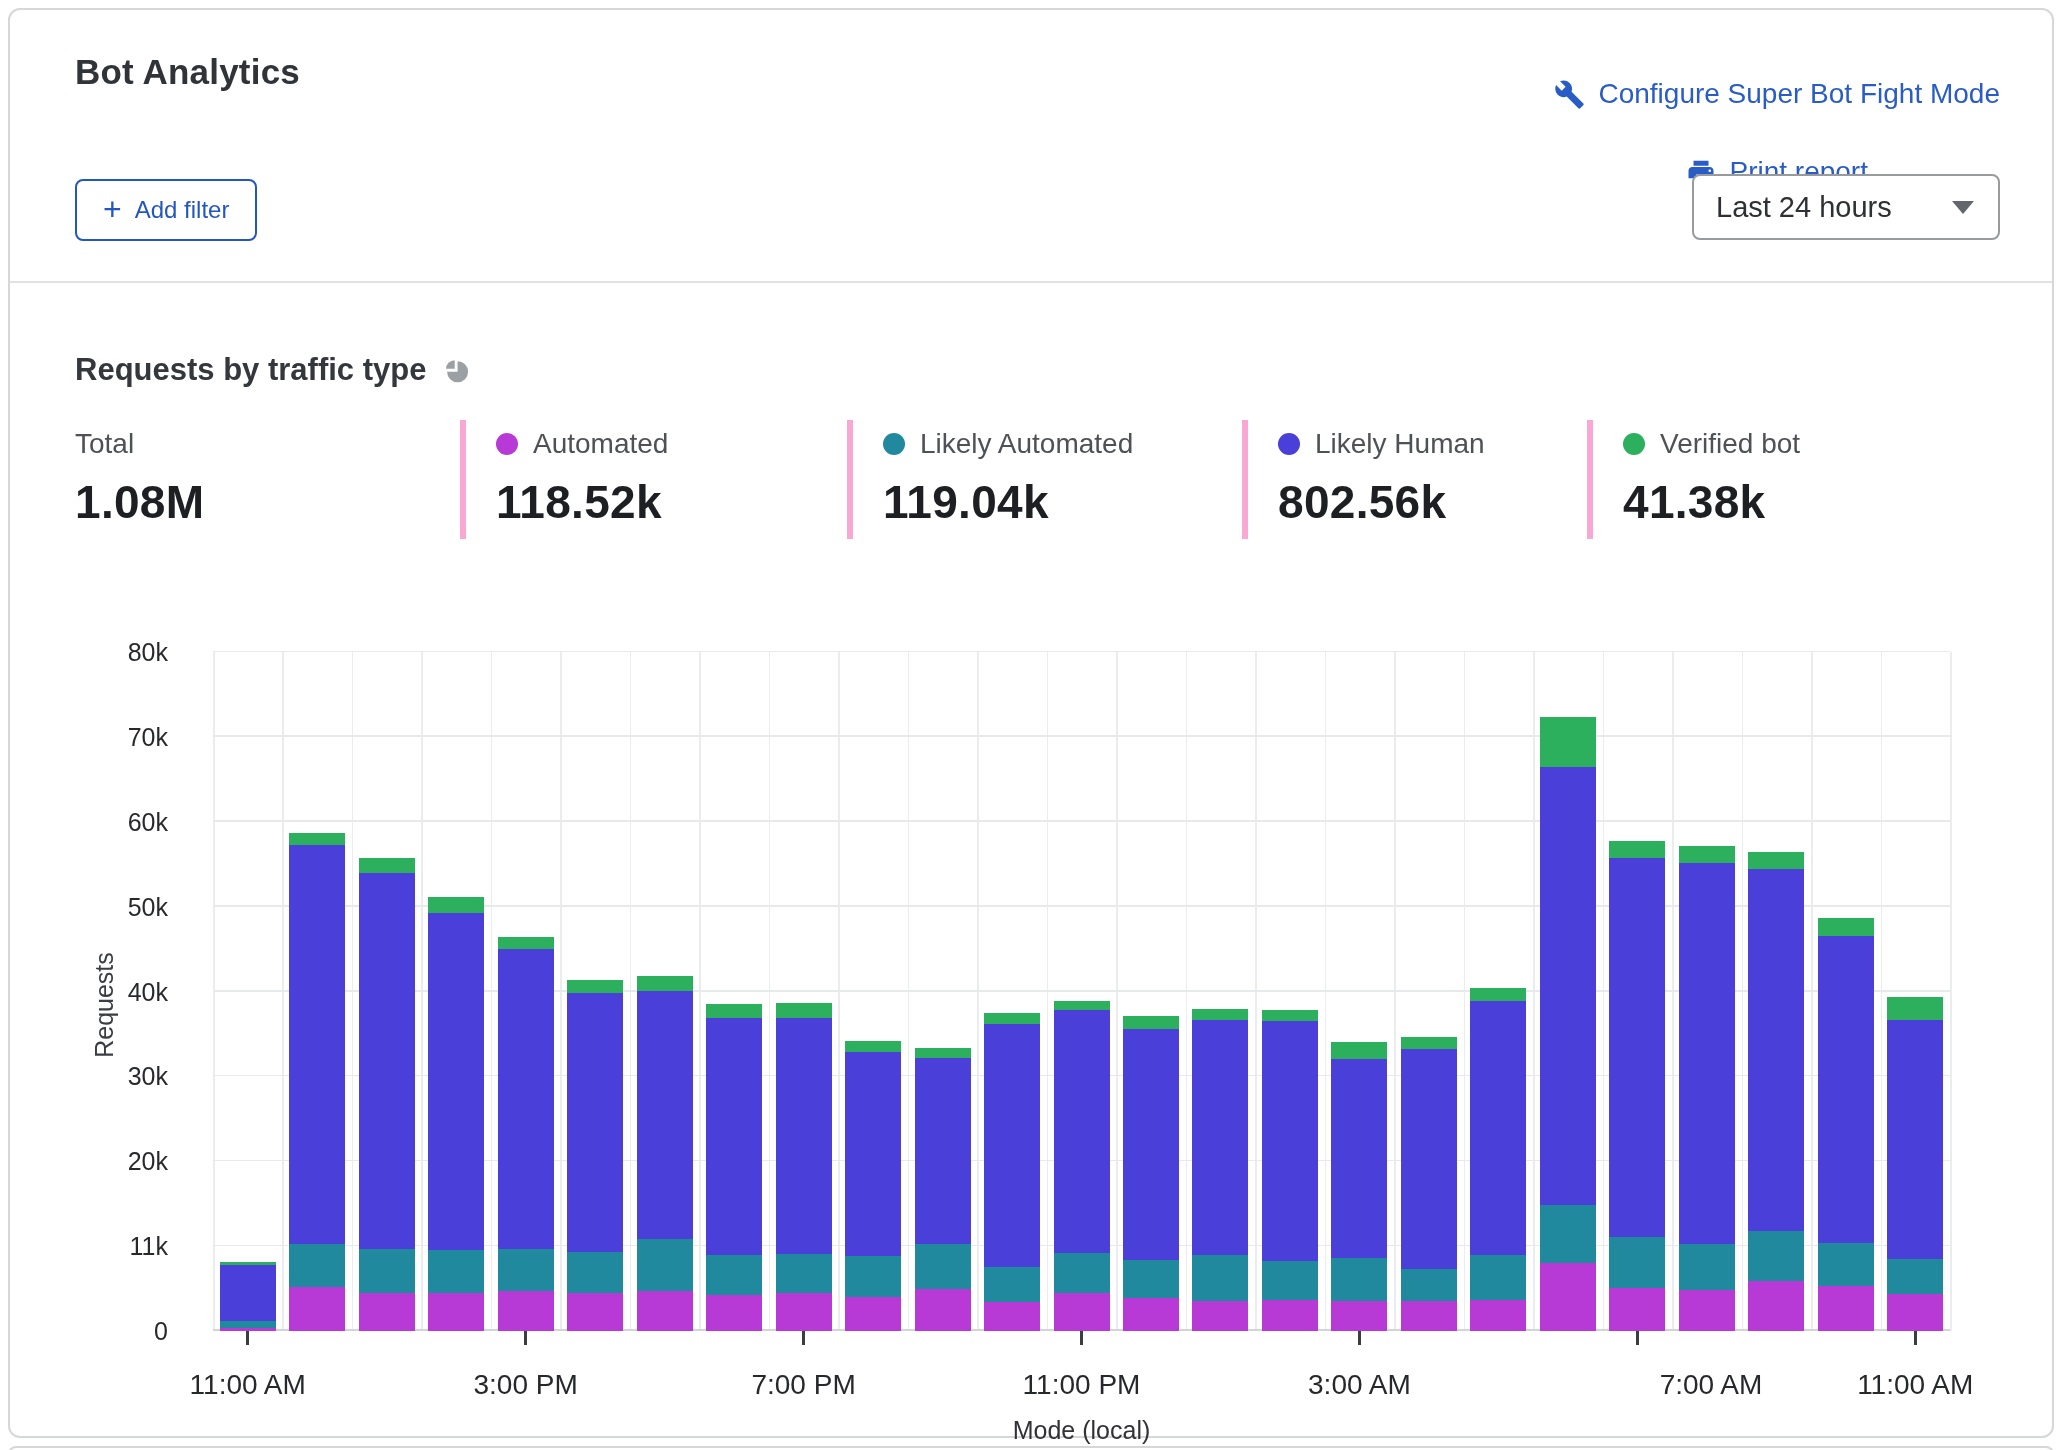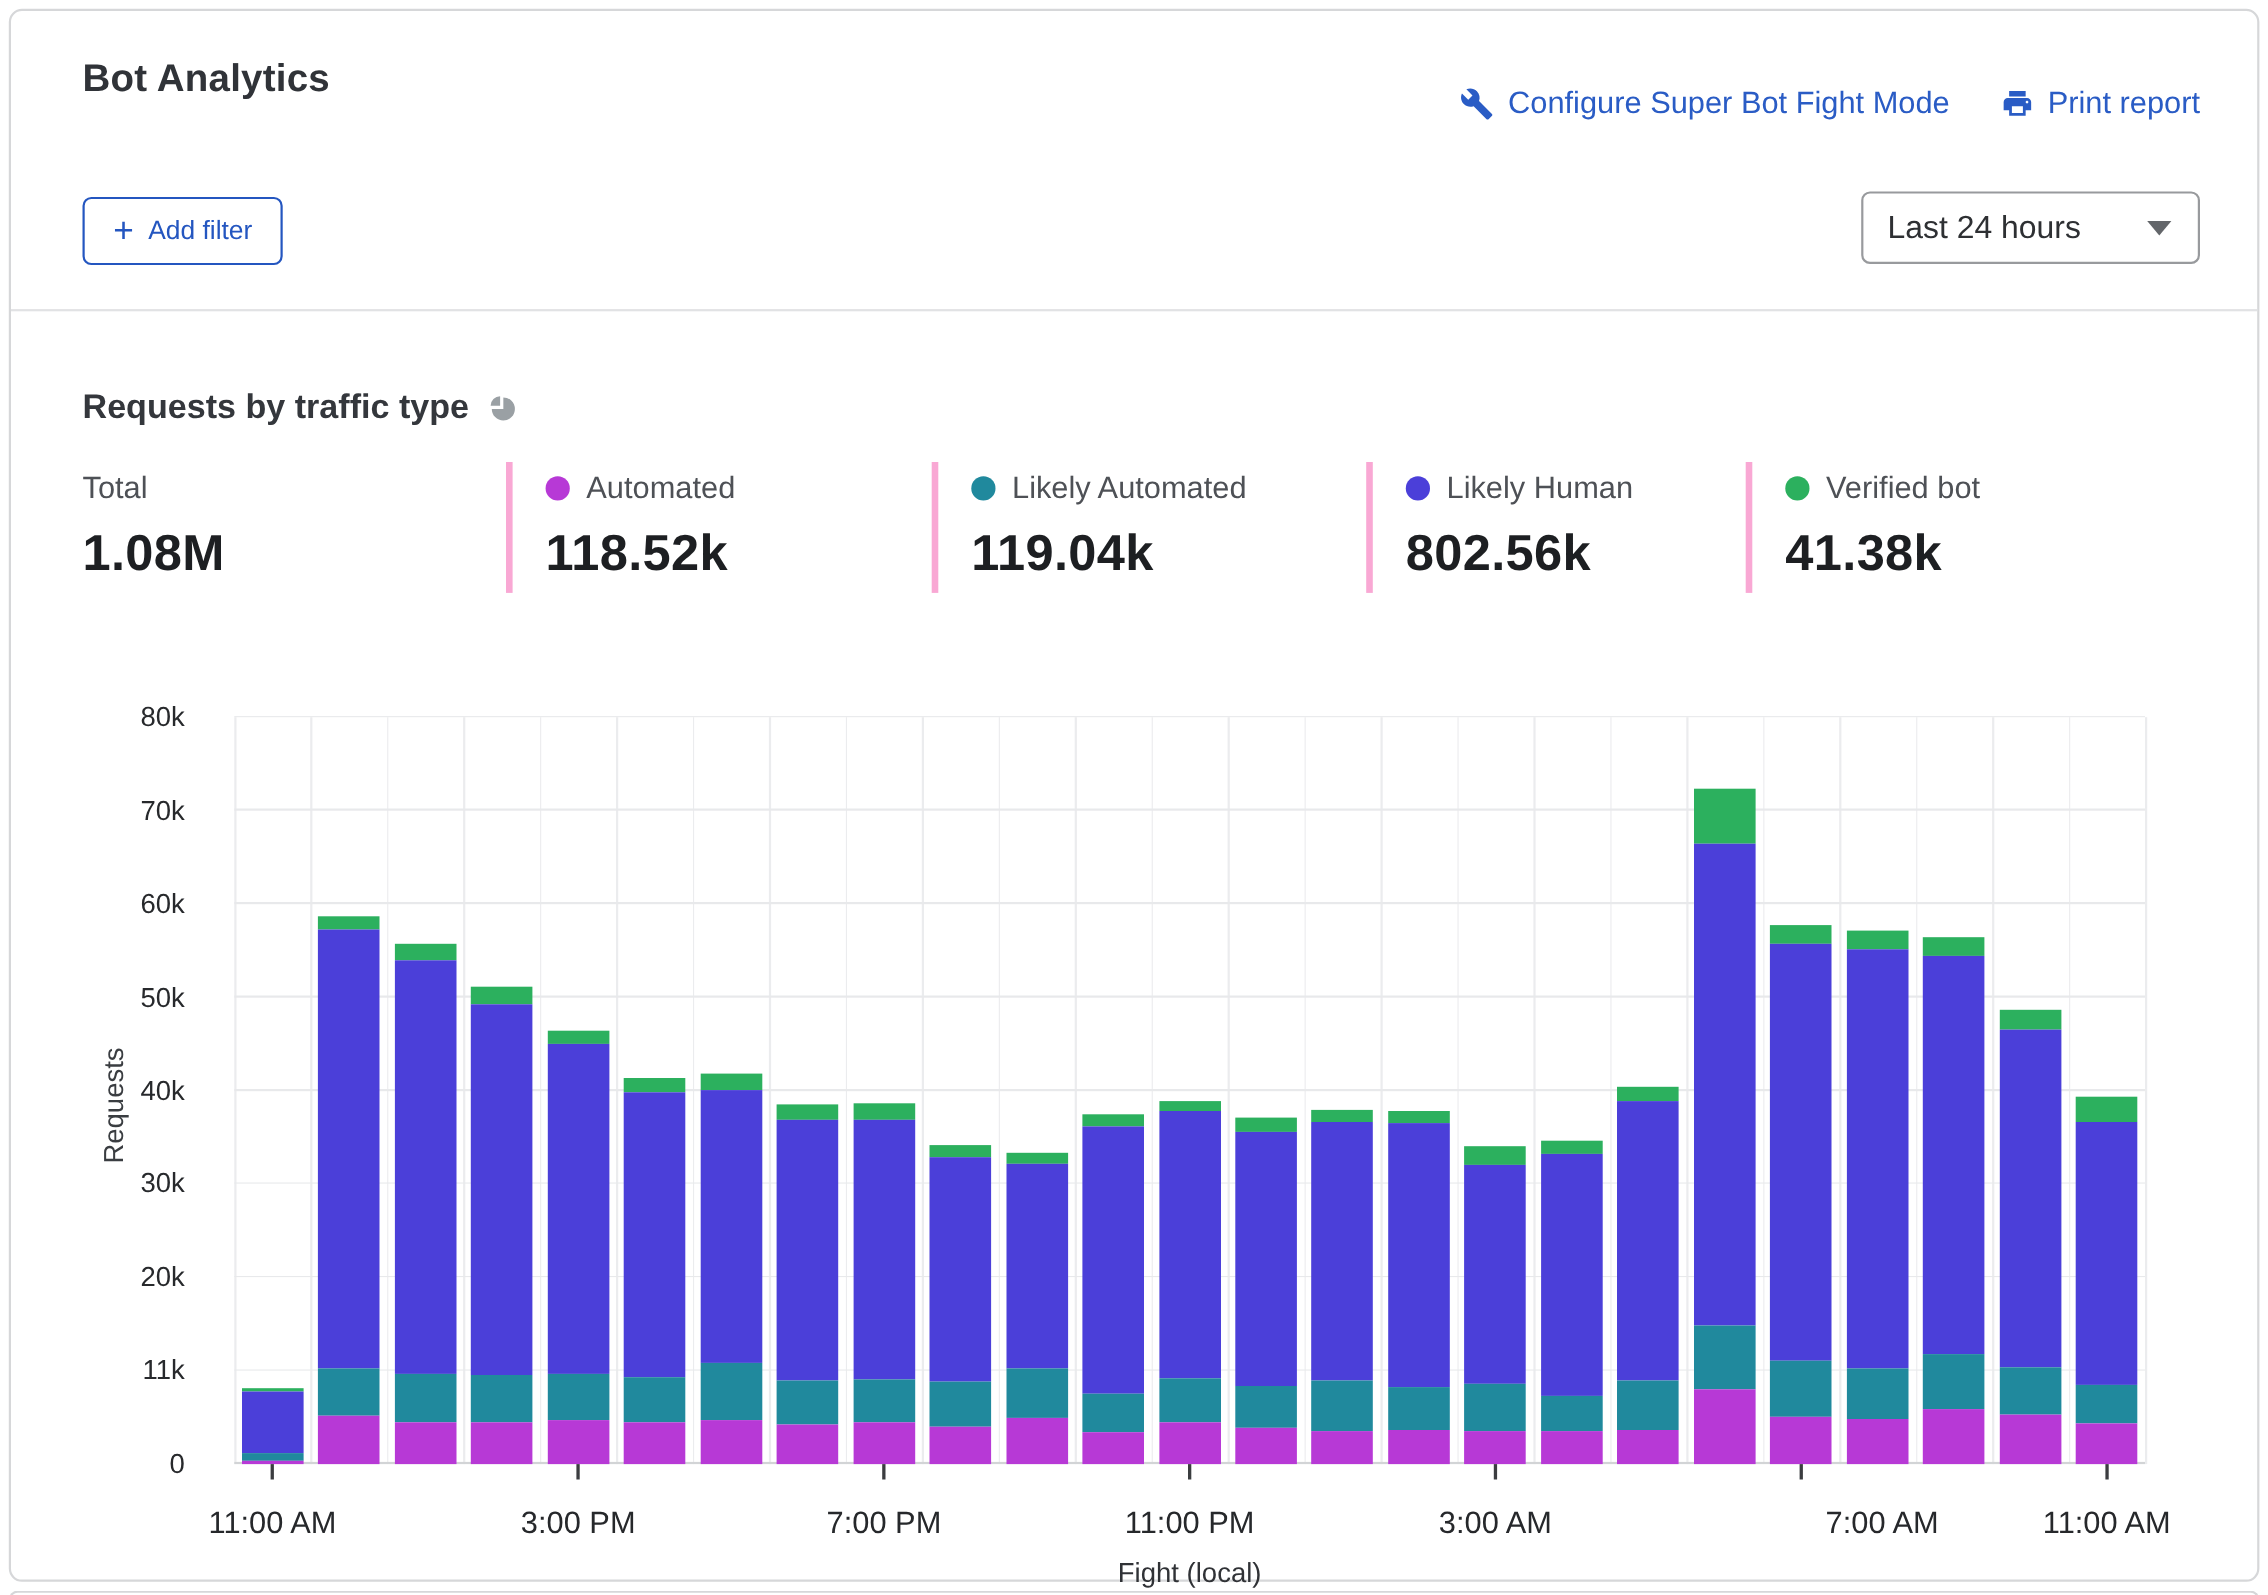--- a/index.html
+++ b/index.html
@@ -16,21 +16,21 @@
   .next-card-edge{
     position:absolute;left:8px;top:1446px;width:2042px;height:6px;
     border:2px solid #d6d7d9;border-bottom:none;border-radius:12px 12px 0 0;background:#fff;
   }
   
   .page-title{
     position:absolute;left:75px;top:52px;margin:0;
     font-size:35px;font-weight:700;color:#303338;letter-spacing:.2px;
   }
   .header-links{
-    position:absolute;right:62px;top:78px;display:flex;gap:46px;align-items:center;
+    position:absolute;right:62px;top:78px;display:flex;gap:46px;align-items:center;flex-direction:column;
   }
   .hlink{display:flex;align-items:center;gap:13px;cursor:pointer;text-decoration:none;}
   .hlink span{font-size:28px;color:#2a5cc5;}
   .hlink svg{display:block;}
   .add-filter-btn{
     position:absolute;left:75px;top:179px;height:62px;
     display:flex;align-items:center;gap:13px;padding:0 26px;
     background:#fff;border:2.5px solid #2456c0;border-radius:8px;cursor:pointer;
   }
   .add-filter-btn .plus{font-size:32px;color:#2456c0;font-weight:500;line-height:1;margin-top:-3px;}
@@ -380,15 +380,15 @@
   </div>
 <div class="x-axis" id="x-axis">
     <div class="x-tick" style="left: 34.74px;">11:00 AM</div>
     <div class="x-tick" style="left: 312.66px;">3:00 PM</div>
     <div class="x-tick" style="left: 590.58px;">7:00 PM</div>
     <div class="x-tick" style="left: 868.5px;">11:00 PM</div>
     <div class="x-tick" style="left: 1146.42px;">3:00 AM</div>
     <div class="x-tick" style="left: 1498px;">7:00 AM</div>
     <div class="x-tick" style="left: 1702.26px;">11:00 AM</div>
   </div>
-<div class="x-axis-label">Fight (local)</div>
+<div class="x-axis-label">Mode (local)</div>
 
 <div class="next-card-edge"></div>
 
 </body></html>

